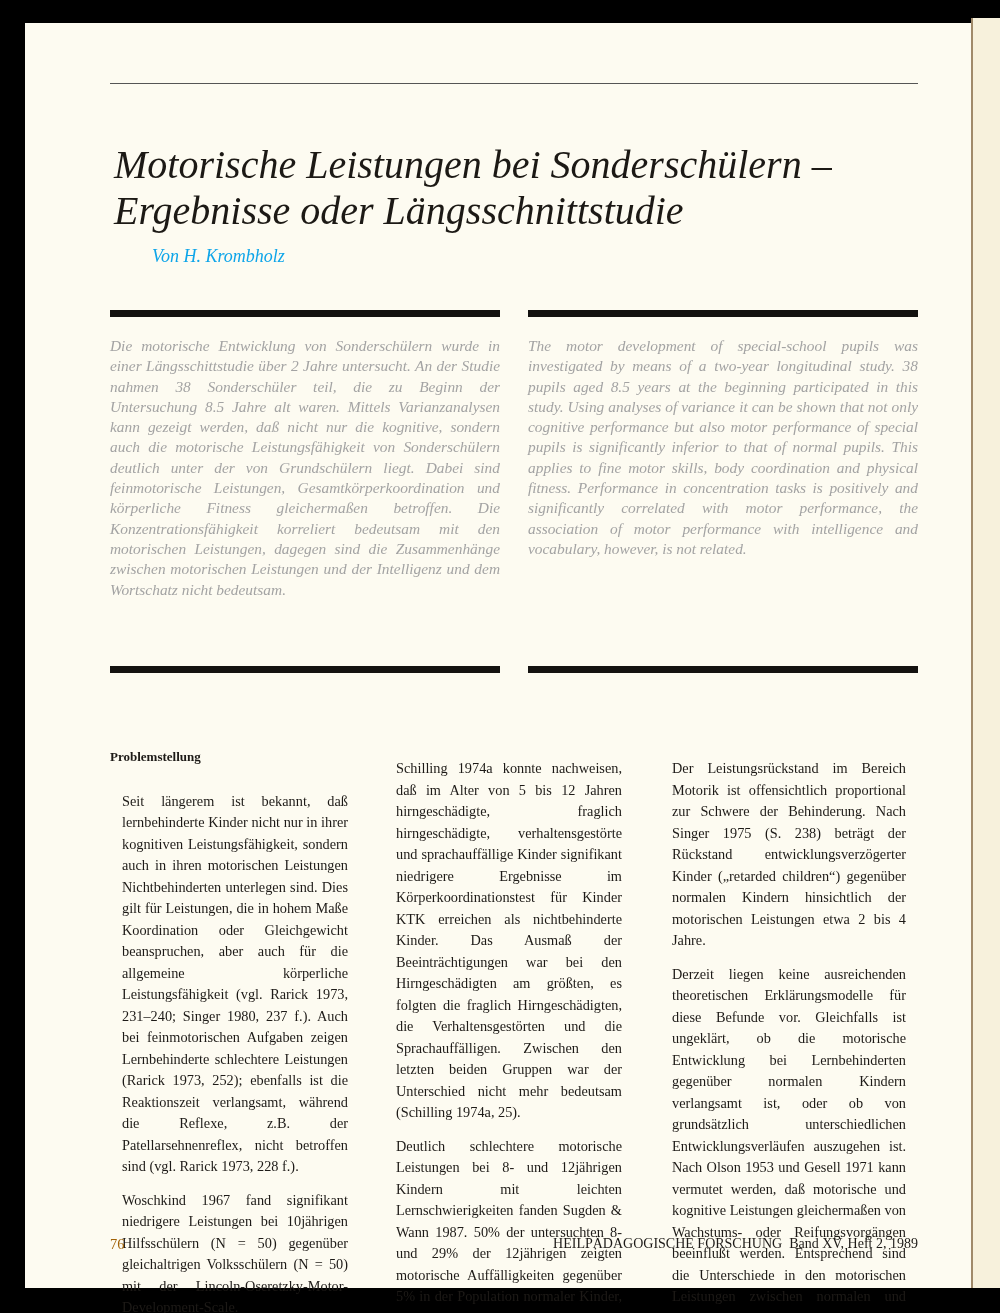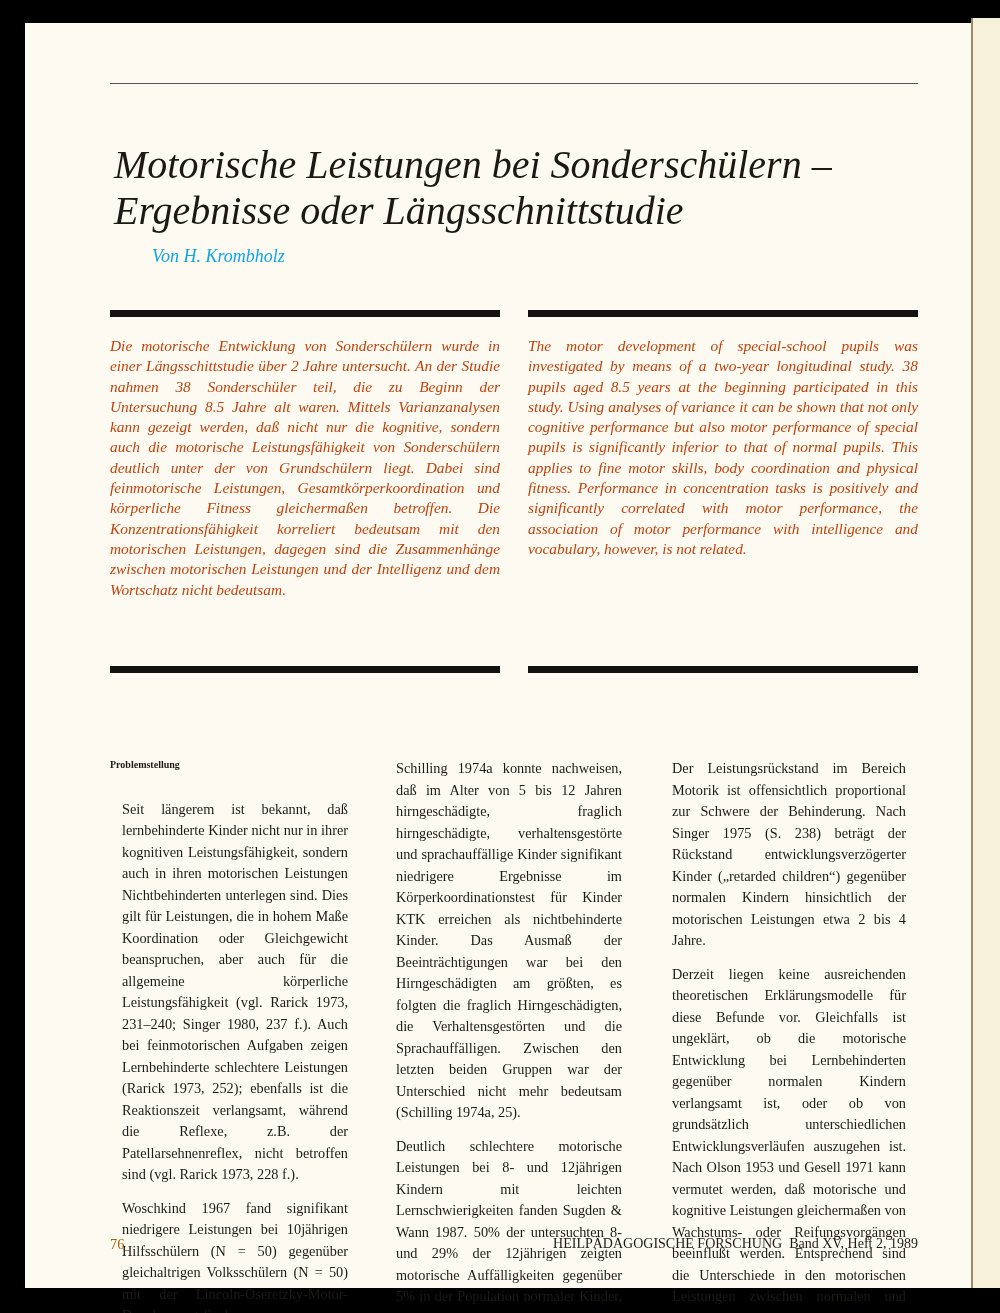--- a/index.html
+++ b/index.html
@@ -25,32 +25,32 @@
     font-style: italic; font-size: 40px; line-height: 46px; color: #1c1915; margin: 4px; font-weight: normal;
   }
   .author {
     position: absolute; left: 110px; top: 246px; font-style: italic; font-size: 18px; color: #0ea5e9; margin-left: 42px;
   }
   .bar {
     position: absolute; height: 7px; background: #141210;
   }
   .abstract {
     position: absolute; font-style: italic; font-size: 15.4px; line-height: 20.3px; text-align: justify;
-    color: #c2410c;
+    color: #a3a3a3;
   }
   .abstract-de { left: 110px; top: 336px; width: 390px; }
   .abstract-en { left: 528px; top: 336px; width: 390px; }
   .col {
     position: absolute; top: 746px; font-size: 14.3px; line-height: 21.5px; text-align: justify; color: #1d1a17;
   }
   .col p { margin: 12px; text-indent: 0; }
   .col1 { left: 110px; width: 250px; }
   .col2 { left: 384px; width: 250px; }
   .col3 { left: 660px; width: 258px; }
-  .heading { font-weight: bold; font-size: 10px; margin: 8px 0 23px 0; display: block; }
+  .heading { font-weight: bold; font-size: 13px; margin: 0 0 23px 0; display: block; }
   .footer-page {
     position: absolute; left: 110px; top: 1236px; font-size: 14.5px; color: #a16207;
   }
   .footer-journal {
     position: absolute; left: 480px; top: 1236px; width: 438px; text-align: right; font-size: 14px; color: #1d1a17;
   }
 </style>
 </head>
 <body>
 

